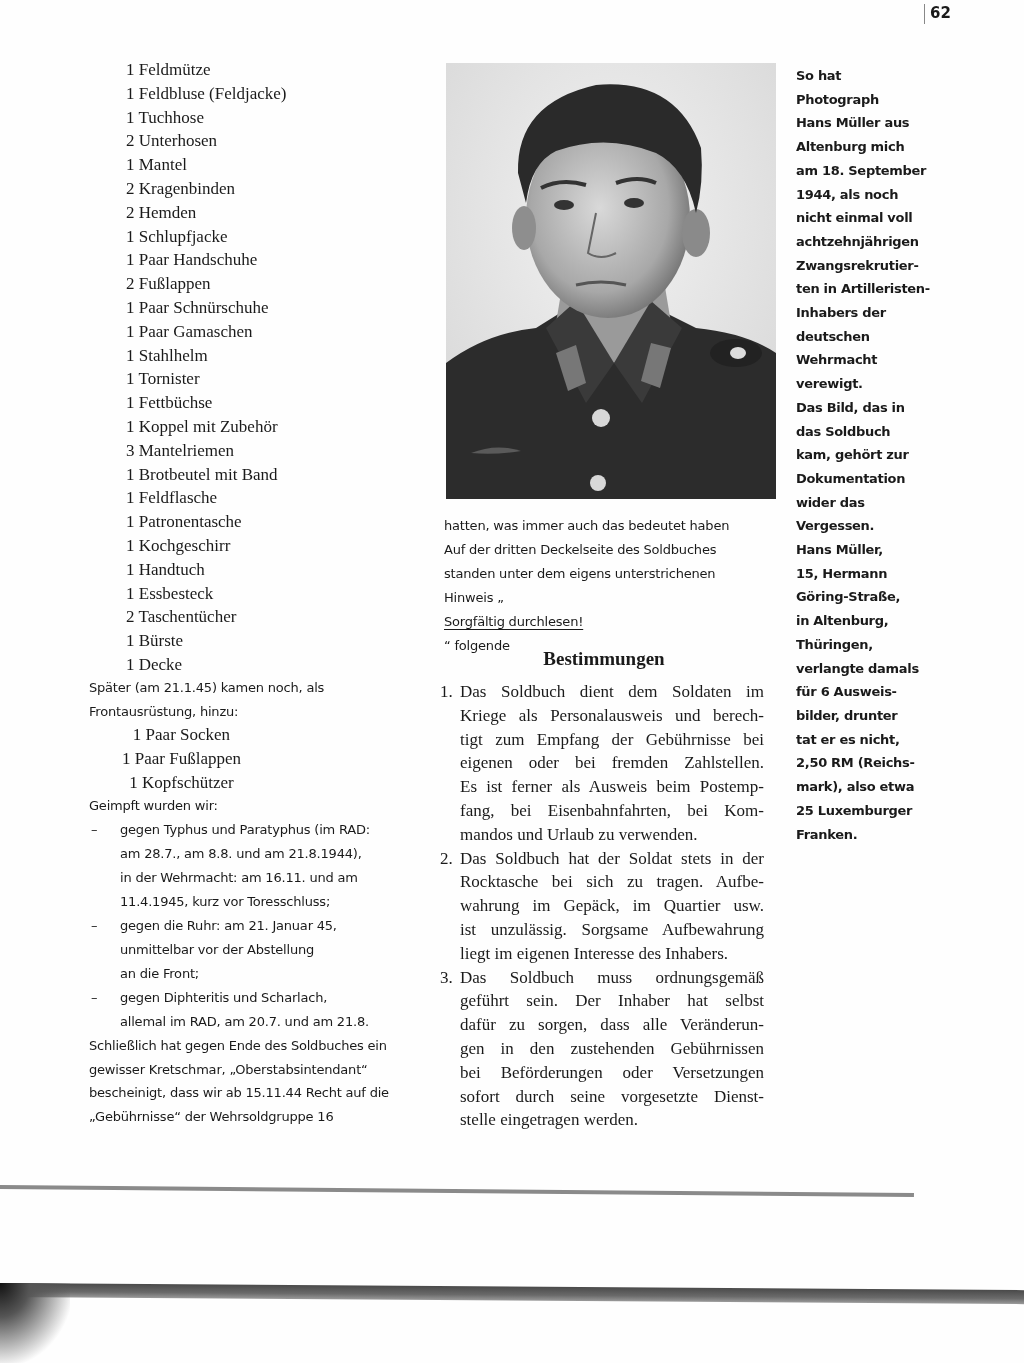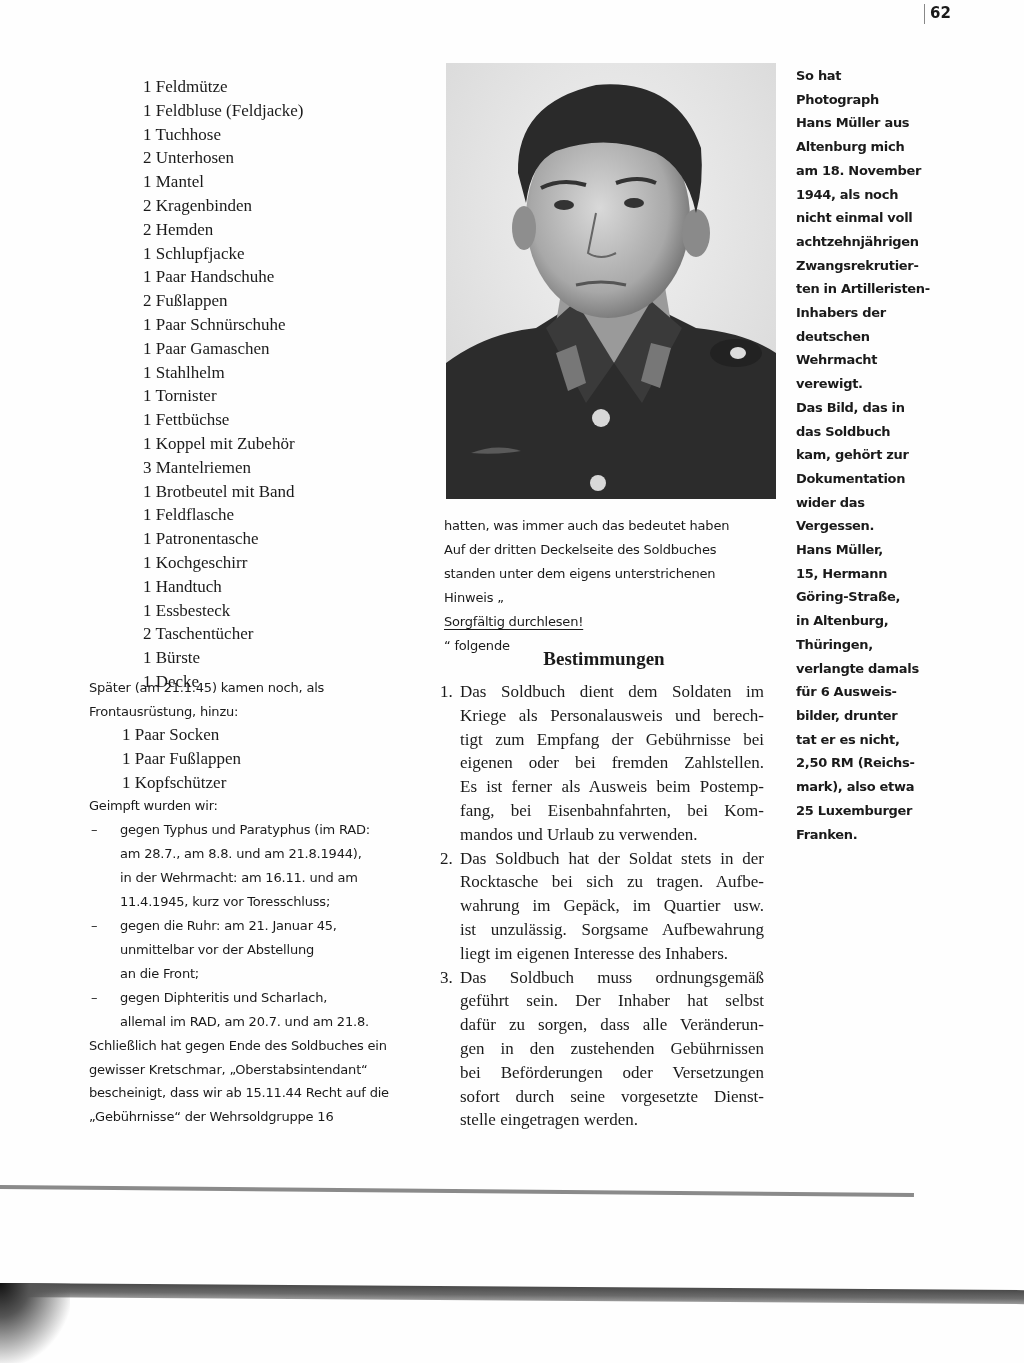--- a/index.html
+++ b/index.html
@@ -2,26 +2,26 @@
 <html><head>
 <meta charset="utf-8">
 <style>
   html, body { margin:0; padding:0; }
   body { width:1024px; height:1363px; background:#fefefe; position:relative; overflow:hidden; color:#1a1a1a; }
 
   .page-num-rule { position:absolute; left:924px; top:4px; width:1px; height:20px; background:#888; }
   .page-num { position:absolute; left:930px; top:4px; font-family:"DejaVu Sans", sans-serif; font-weight:bold; font-size:15px; }
 
   
-  .inv-list { position:absolute; left:126px; top:58px; margin:17px; padding:0; list-style:none; }
+  .inv-list { position:absolute; left:126px; top:58px; margin:0; padding:0; list-style:none; }
   .inv-list li { font-family:"Liberation Serif", serif; font-size:17px; line-height:23.8px; height:23.8px; white-space:nowrap; }
   .left-text { position:absolute; left:89px; width:330px; font-family:"DejaVu Sans", sans-serif; font-size:13px; line-height:23.5px; letter-spacing:-0.2px; }
   .t1 { top:676px; }
   .front-list { position:absolute; left:122px; top:723px; list-style:none; margin:0; padding:0; }
-  .front-list li { font-family:"Liberation Serif", serif; font-size:17px; line-height:24px; white-space:nowrap; }
+  .front-list li { font-family:"Liberation Serif", serif; font-size:17px; line-height:24px; white-space:nowrap;text-align:center; }
   .t2 { top:794px; }
   .vacc { position:absolute; left:89px; top:818px; width:330px; margin:0; padding:0; list-style:none; font-family:"DejaVu Sans", sans-serif; font-size:13px; line-height:24px; letter-spacing:-0.2px; }
   .vacc li { position:relative; padding-left:31px; }
   .vacc li .dash { position:absolute; left:2px; top:0; }
   .vacc li .line { display:block; white-space:nowrap; }
   .t3 { top:1034px; }
   .t3 span { display:block; white-space:nowrap; }
 
   
   .photo { position:absolute; left:446px; top:63px; width:330px; height:436px; background:#e9e9e9; overflow:hidden; }
@@ -210,21 +210,21 @@
     <span class="ln">sofort durch seine vorgesetzte Dienst-</span>
     <span class="ln last">stelle eingetragen werden.</span>
   </li>
 </ol>
 
 <div class="caption">
   <span>So hat</span>
   <span>Photograph</span>
   <span>Hans Müller aus</span>
   <span>Altenburg mich</span>
-  <span>am 18. November</span>
+  <span>am 18. September</span>
   <span>1944, als noch</span>
   <span>nicht einmal voll</span>
   <span>achtzehnjährigen</span>
   <span>Zwangsrekrutier-</span>
   <span>ten in Artilleristen-</span>
   <span>Inhabers der</span>
   <span>deutschen</span>
   <span>Wehrmacht</span>
   <span>verewigt.</span>
   <span>Das Bild, das in</span>

